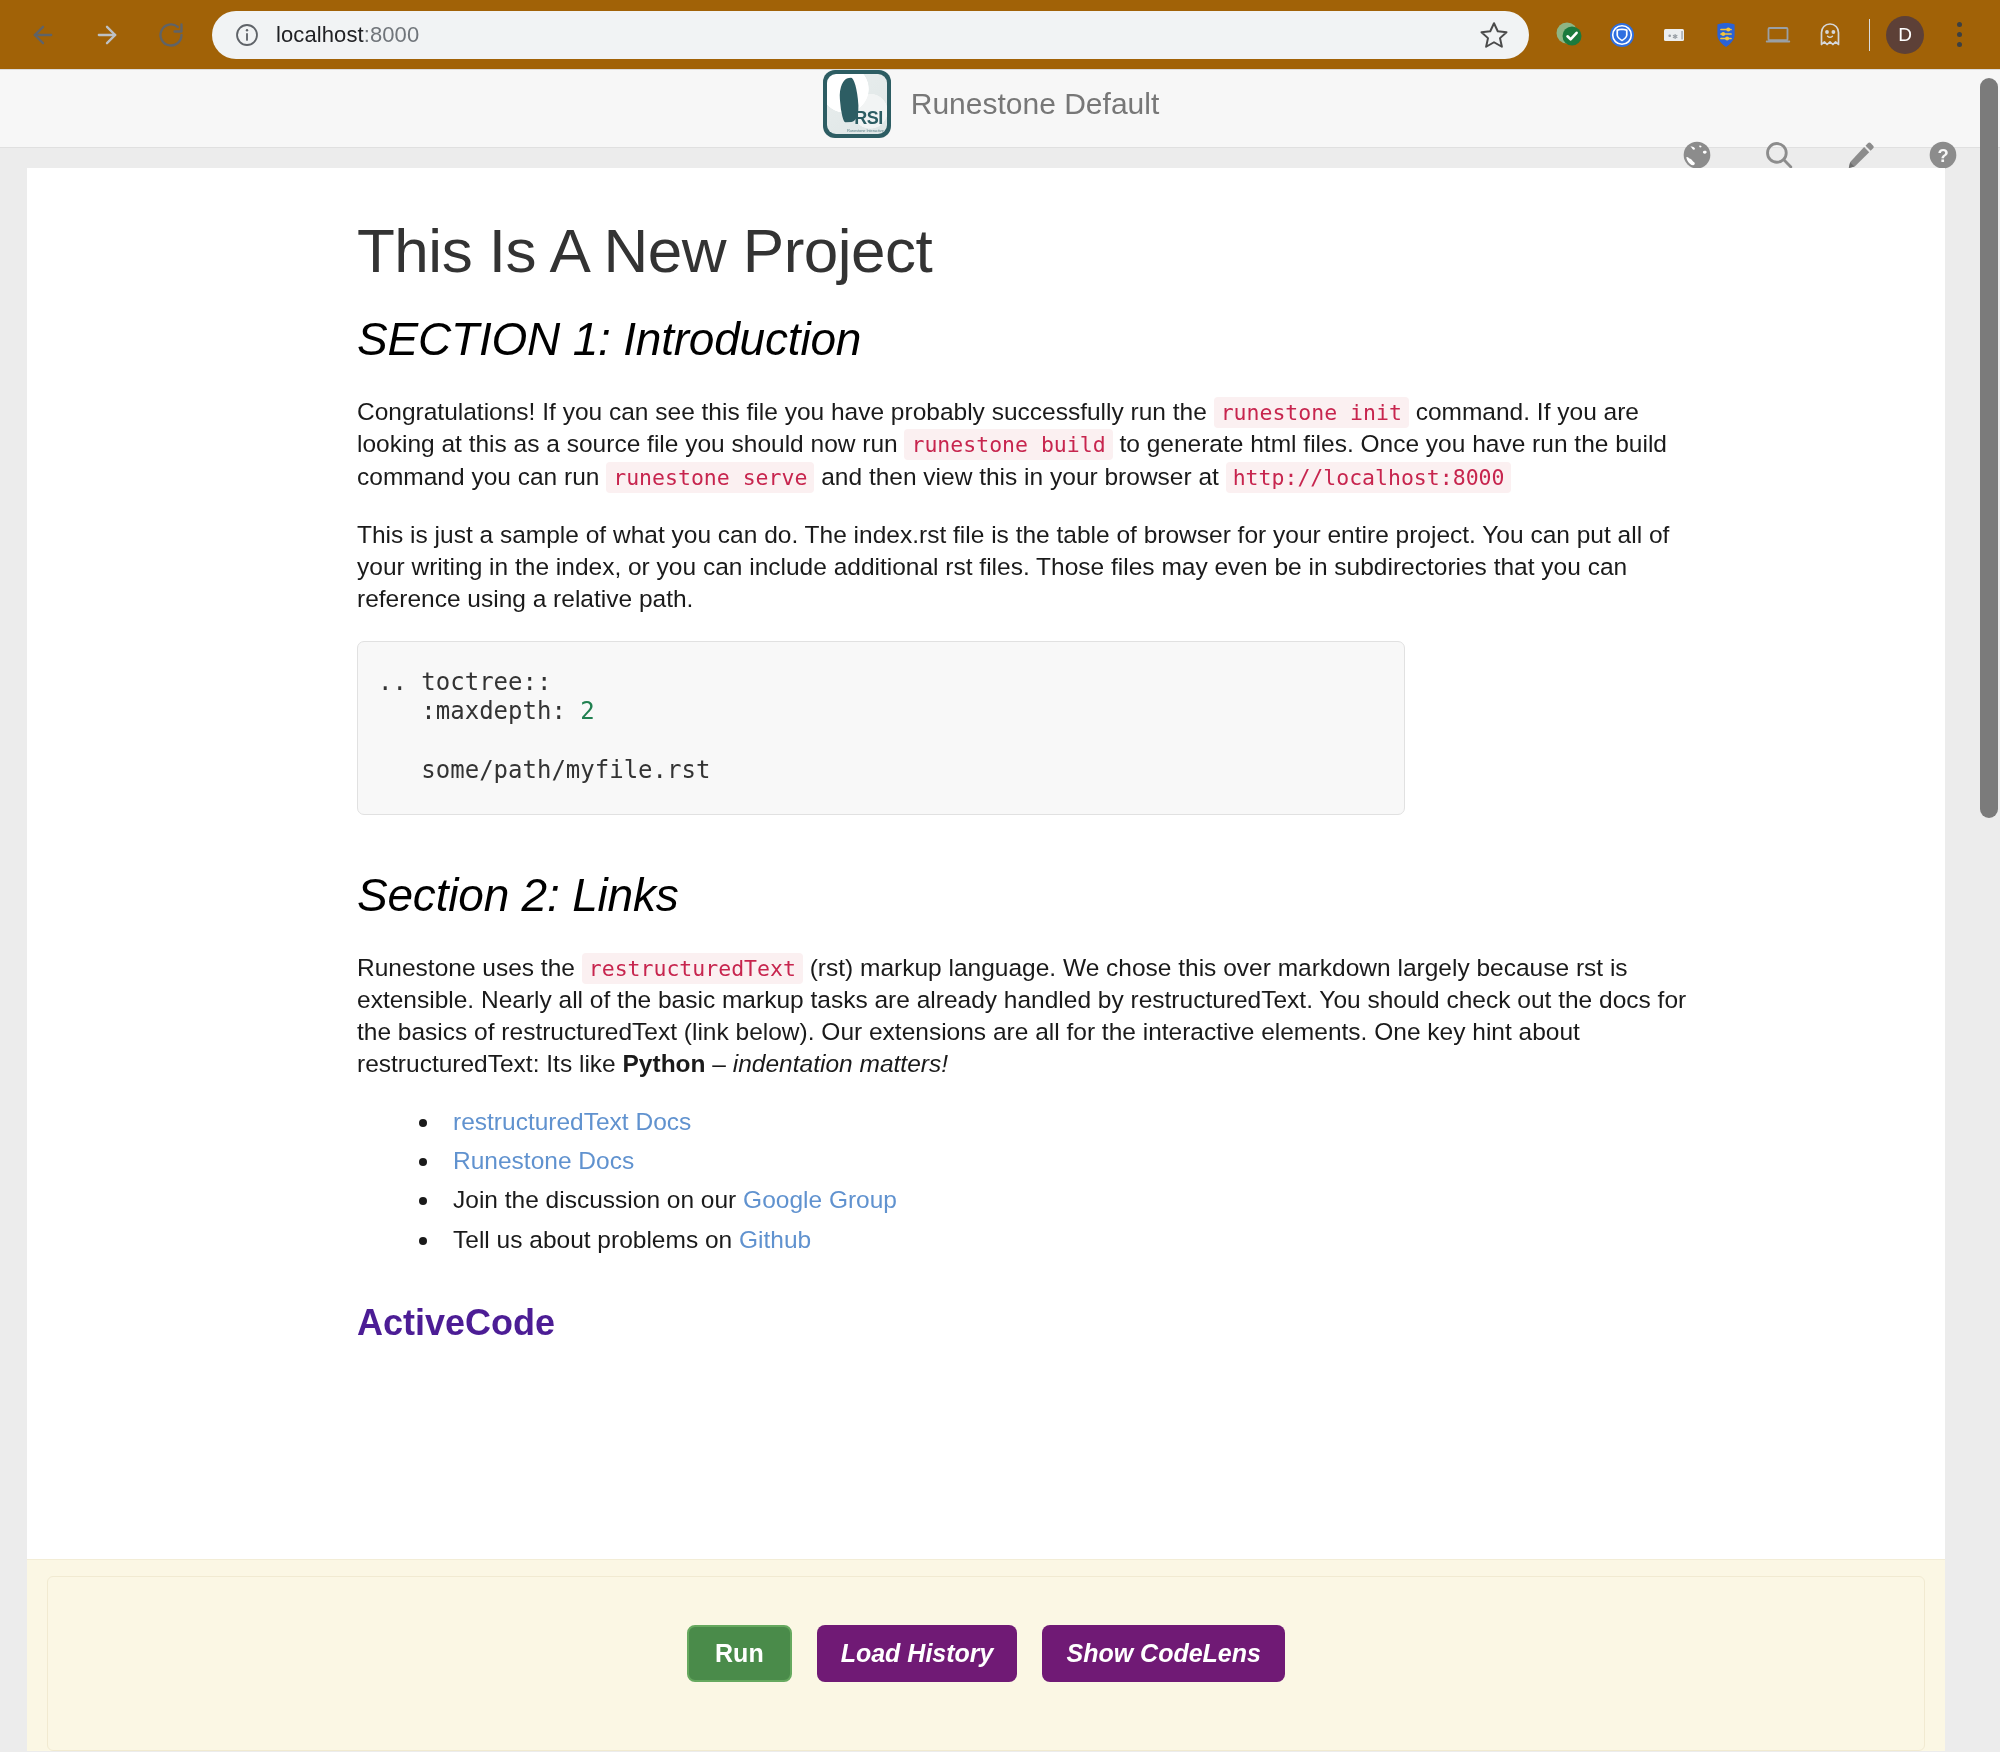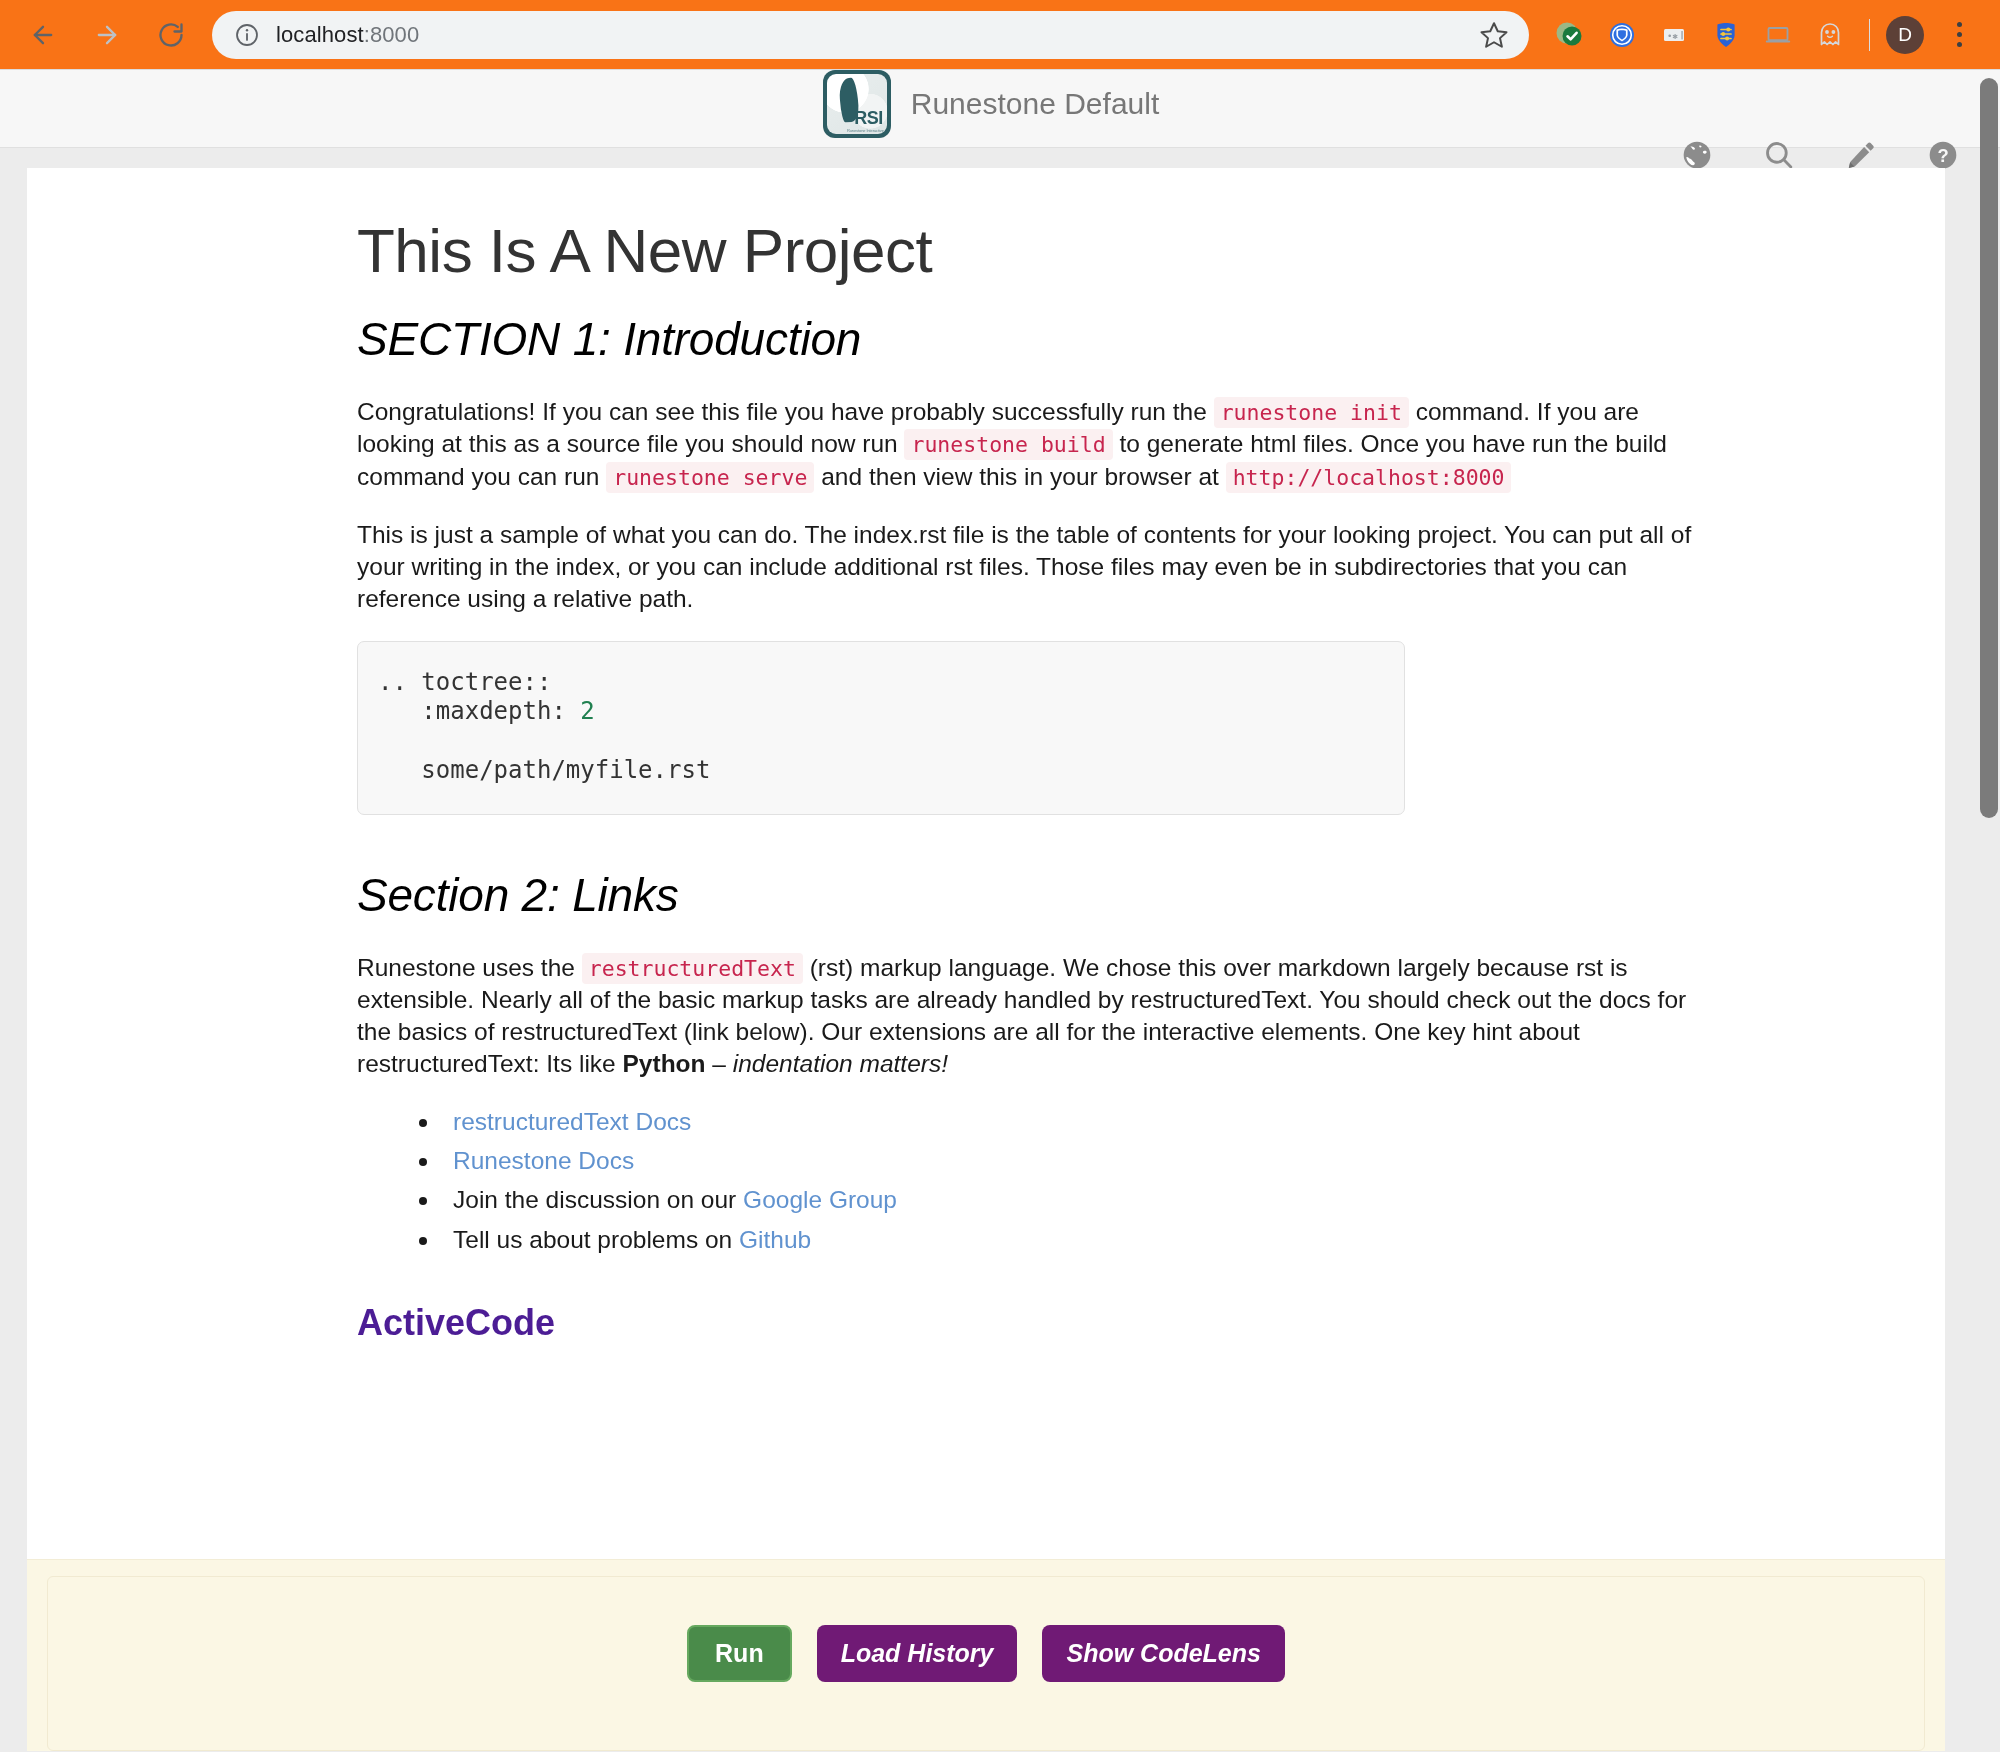--- a/index.html
+++ b/index.html
@@ -7,21 +7,21 @@
     width: 2000px; height: 1752px;
     font-family: "Liberation Sans", sans-serif;
     background: #ececec;
     overflow: hidden;
   }
 
   
   .browser-chrome {
     position: relative;
     height: 70px;
-    background: #f97316;
+    background: #a16207;
     display: flex;
     align-items: center;
     padding: 0 20px;
     border-bottom: 1px solid #dcdcdc;
   }
   .nav-btns { display: flex; align-items: center; gap: 18px; padding-right: 18px; }
   .nav-btn {
     width: 46px; height: 46px;
     display: flex; align-items: center; justify-content: center;
     border-radius: 50%;
@@ -442,21 +442,21 @@
     <div class="content-card">
 
       <div class="doc">
 
         <h1 class="doc-title">This Is A New Project</h1>
 
         <h2 class="doc-h2">SECTION 1: Introduction</h2>
 
         <p class="doc-p"><span>Congratulations! If you can see this file you have probably successfully run the </span><code class="inline">runestone init</code><span> command. If you are looking at this as a source file you should now run </span><code class="inline">runestone build</code><span> to generate html files. Once you have run the build command you can run </span><code class="inline">runestone serve</code><span> and then view this in your browser at </span><code class="inline">http://localhost:8000</code></p>
 
-        <p class="doc-p">This is just a sample of what you can do. The index.rst file is the table of contents for your looking project. You can put all of your writing in the index, or you can include additional rst files. Those files may even be in subdirectories that you can reference using a relative path.</p>
+        <p class="doc-p">This is just a sample of what you can do. The index.rst file is the table of browser for your entire project. You can put all of your writing in the index, or you can include additional rst files. Those files may even be in subdirectories that you can reference using a relative path.</p>
 
         <div class="codeblock">
 <pre><span>.. toctree::</span>
 <span>   :maxdepth: </span><span class="num">2</span>
 
 <span>   some/path/myfile.rst</span></pre>
         </div>
 
         <h2 class="doc-h2 spaced">Section 2: Links</h2>
 

